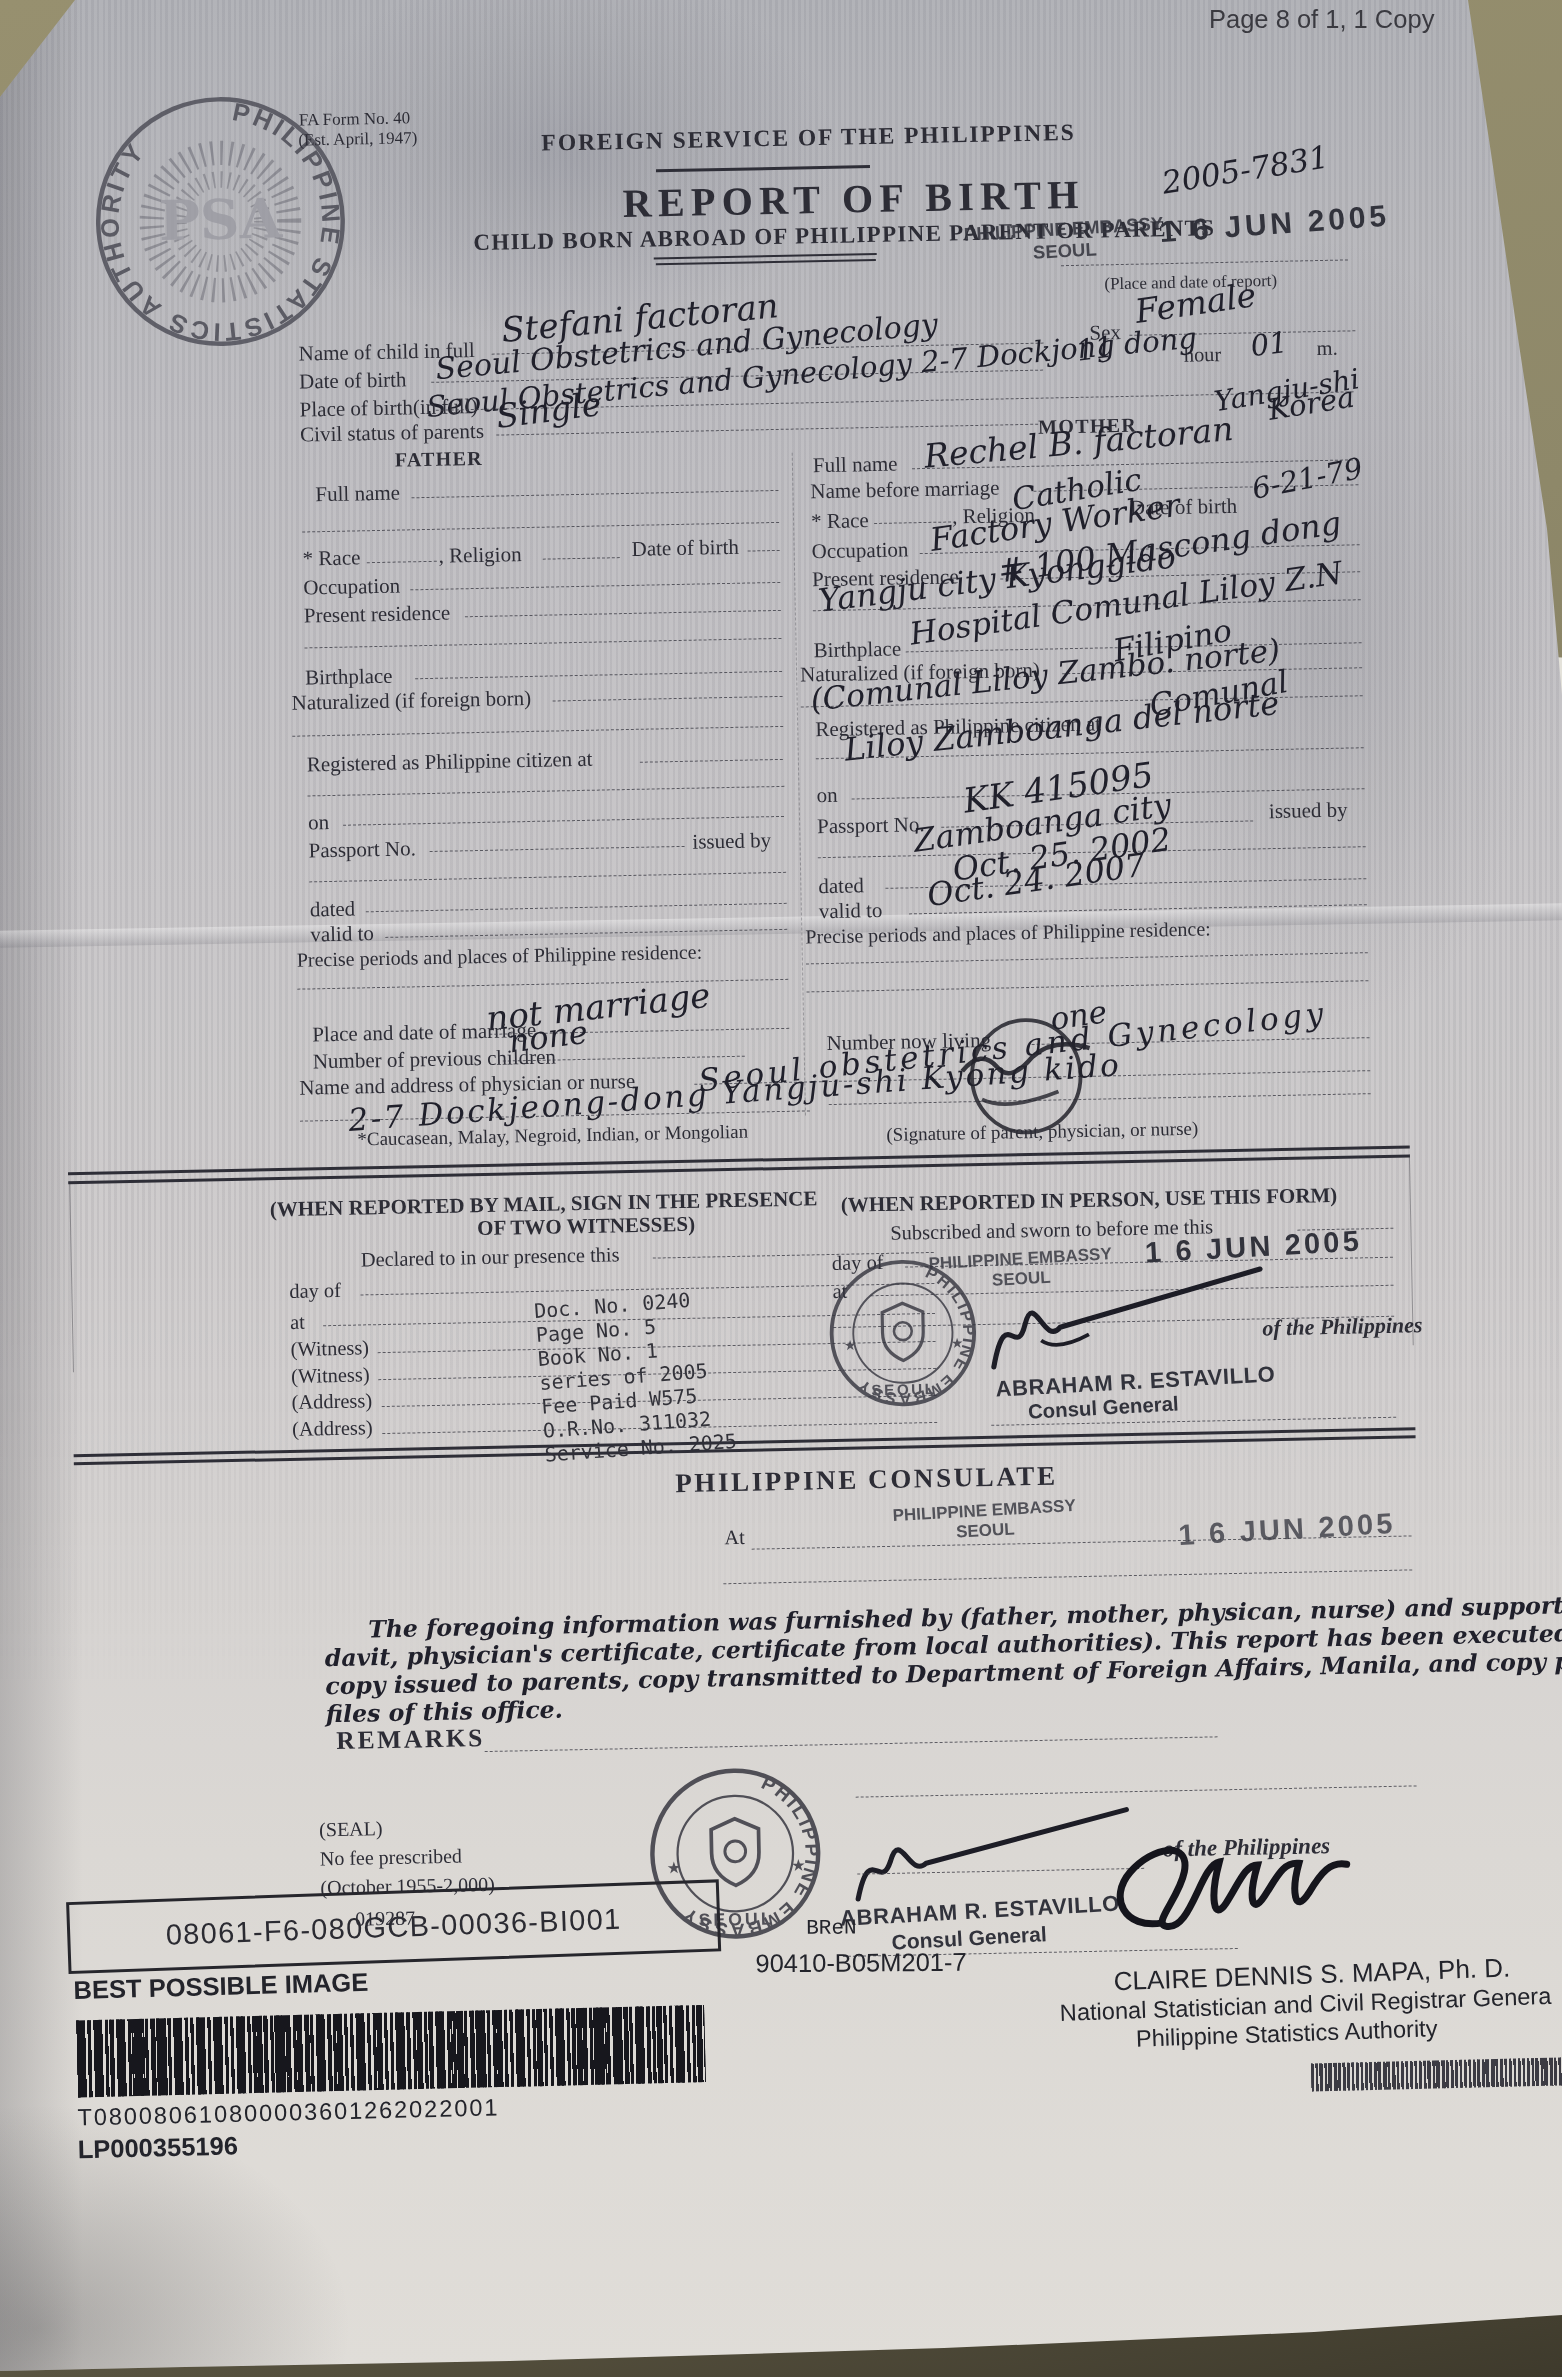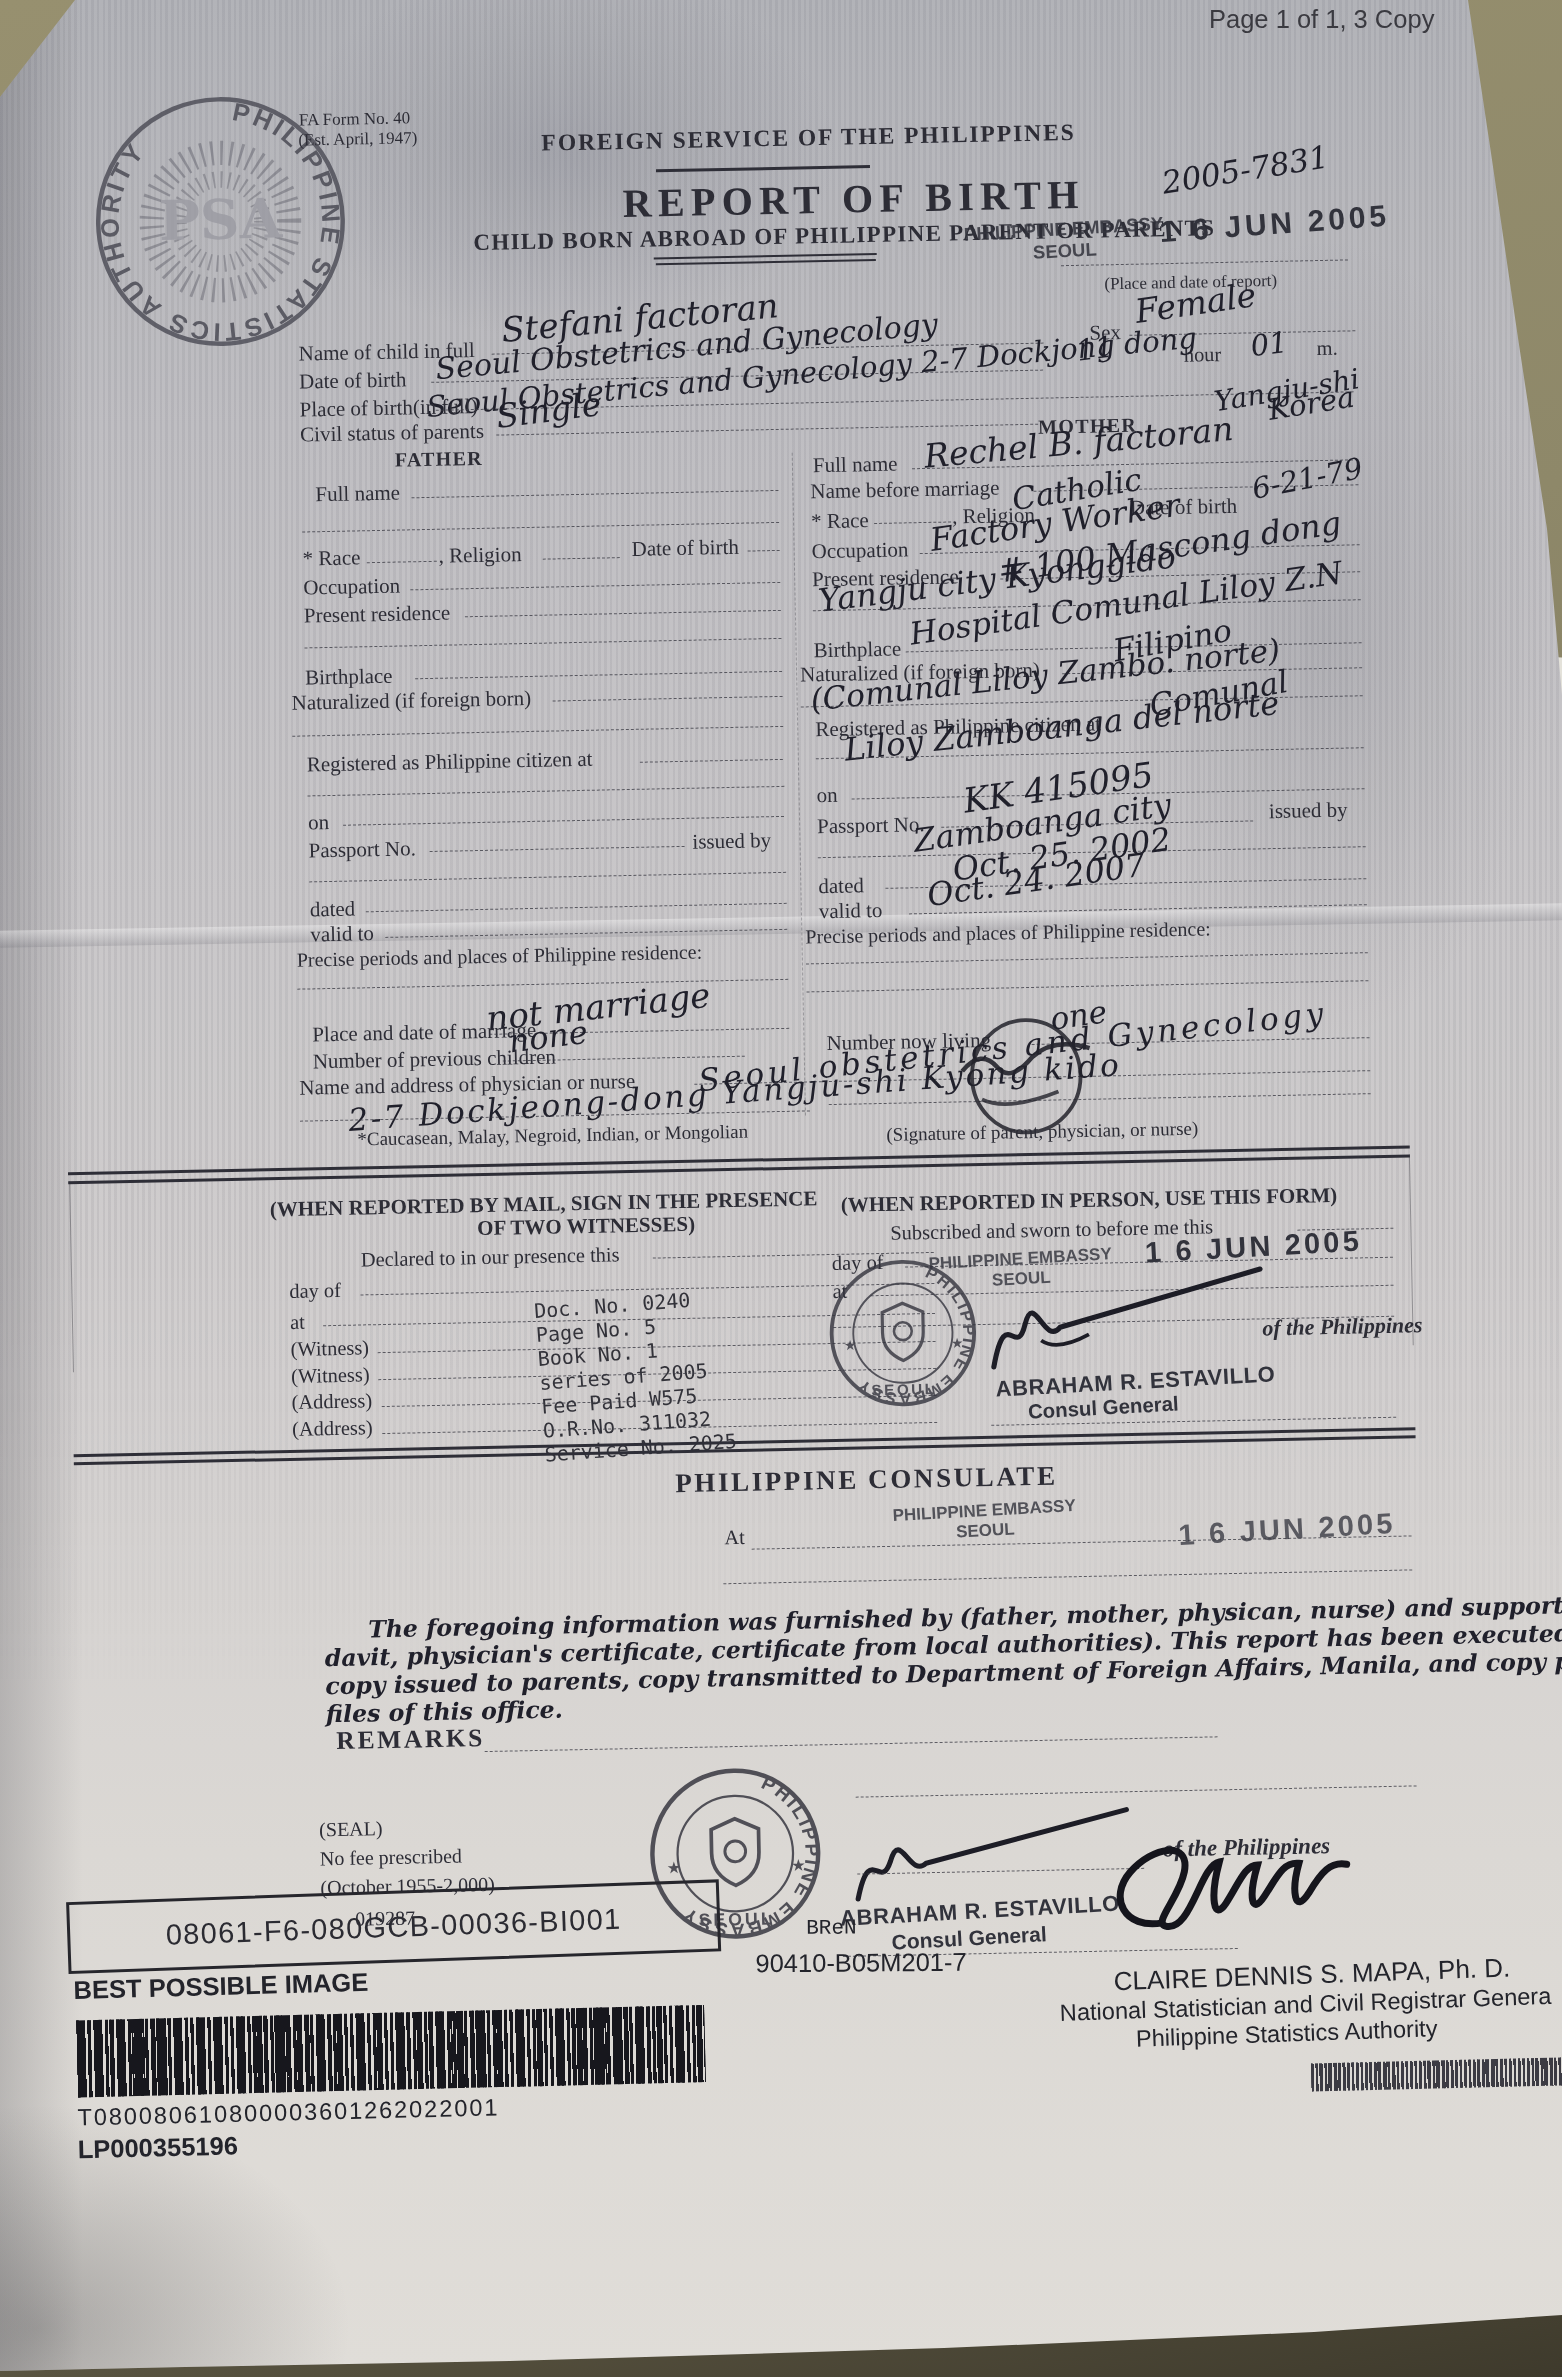--- a/index.html
+++ b/index.html
@@ -39,21 +39,21 @@
 </style>
 </head>
 <body>
 
 <div class="undersheet"></div>
 
 <div class="paper">
   <div class="streaks"></div>
   <div class="crease"></div>
 
-  <div class="abs sans" style="left:1209px;top:5.1px;font-size:25.5px;color:#3a3a40;">Page 1 of 1, 3 Copy</div>
+  <div class="abs sans" style="left:1209px;top:5.1px;font-size:25.5px;color:#3a3a40;">Page 8 of 1, 1 Copy</div>
 
   <div class="content">
 
     <svg class="abs seal" style="left:108px;top:80px;" width="261" height="261" viewBox="0 0 410 410">
       <defs>
           <path id="psaArc" d="M205,45 a160,160 0 1,1 -0.1,0"></path>
         </defs>
       <circle cx="205" cy="205" r="192" fill="none" stroke="#4a4a54" stroke-width="7"></circle>
       <circle cx="205" cy="205" r="108" fill="none" stroke="#5a5a64" stroke-width="38" stroke-dasharray="4 11" opacity=".55"></circle>
       <circle cx="205" cy="205" r="66" fill="none" stroke="#5a5a64" stroke-width="26" stroke-dasharray="3 9" opacity=".5"></circle>

